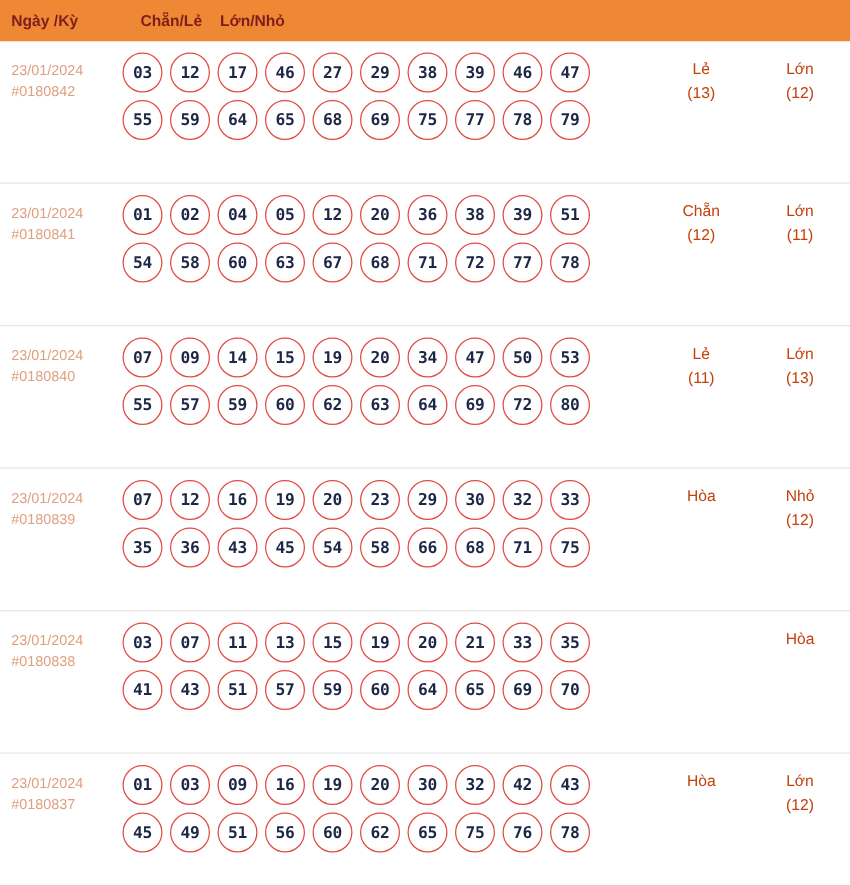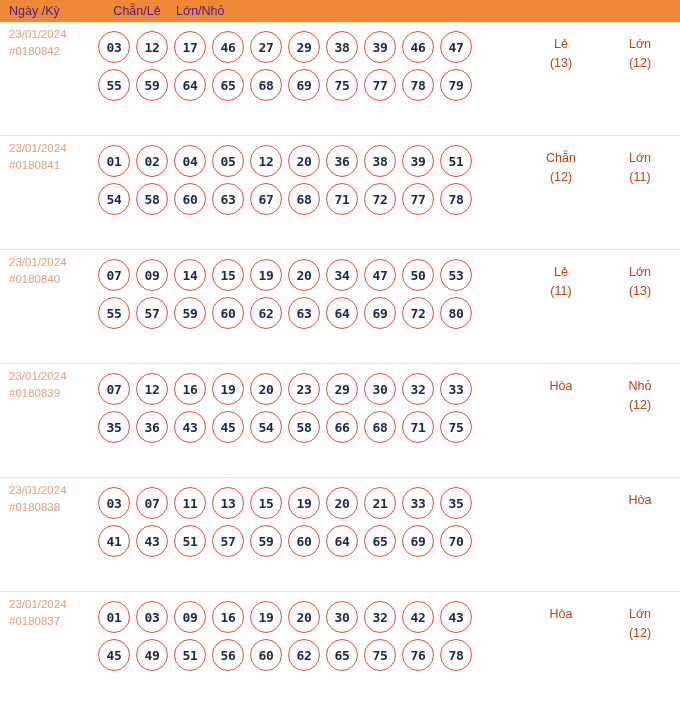--- a/index.html
+++ b/index.html
@@ -17,24 +17,24 @@
     width: 680px;
     height: 708px;
     box-sizing: border-box;
     background: #ffffff;
   }
   
   .table-header {
     display: flex;
     align-items: center;
     background: #ef8834;
-    height: 22px;
-    color: #4c1d95;
+    height: 33px;
+    color: #7f1d1d;
     font-size: 12.5px;
-    font-weight: normal;
+    font-weight: bold;
   }
   .th-date {
     width: 98px;
     padding-left: 9px;
     box-sizing: border-box;
     flex: 0 0 98px;
   }
   .th-result {
     flex: 1 1 auto;
     padding-left: 10px;
@@ -56,21 +56,21 @@
     box-sizing: border-box;
   }
   .row:last-child {
     border-bottom: none;
   }
   .cell-date {
     flex: 0 0 98px;
     width: 98px;
     box-sizing: border-box;
     padding-left: 9px;
-    padding-top: 4px;
+    padding-top: 16px;
     color: #e0a080;
     font-size: 11.5px;
     line-height: 17px;
   }
   .cell-date .date-line,
   .cell-date .draw-line {
     display: block;
     white-space: nowrap;
   }
   .cell-result {

